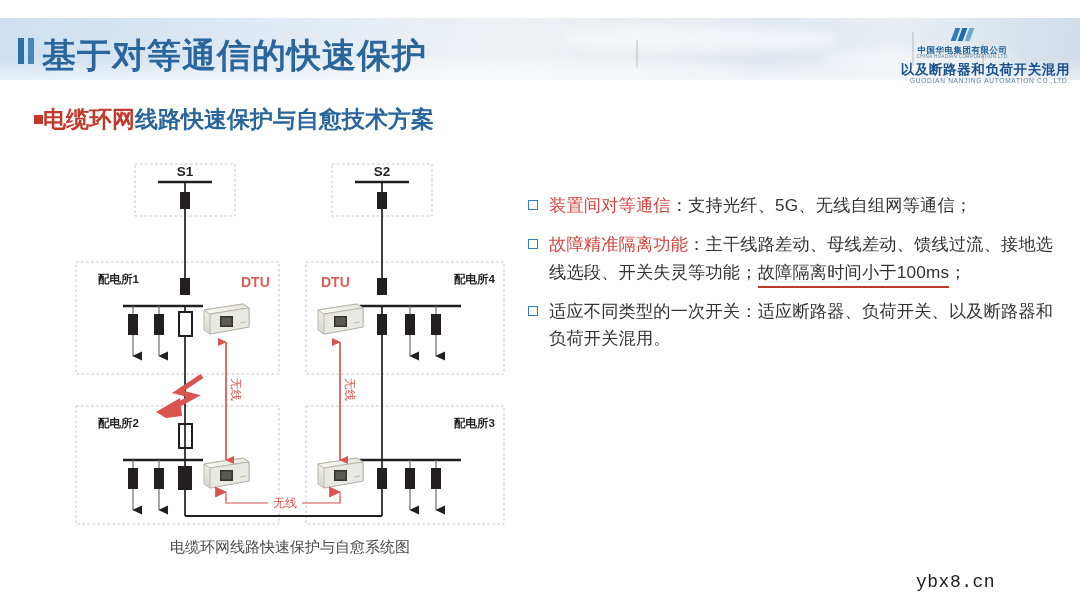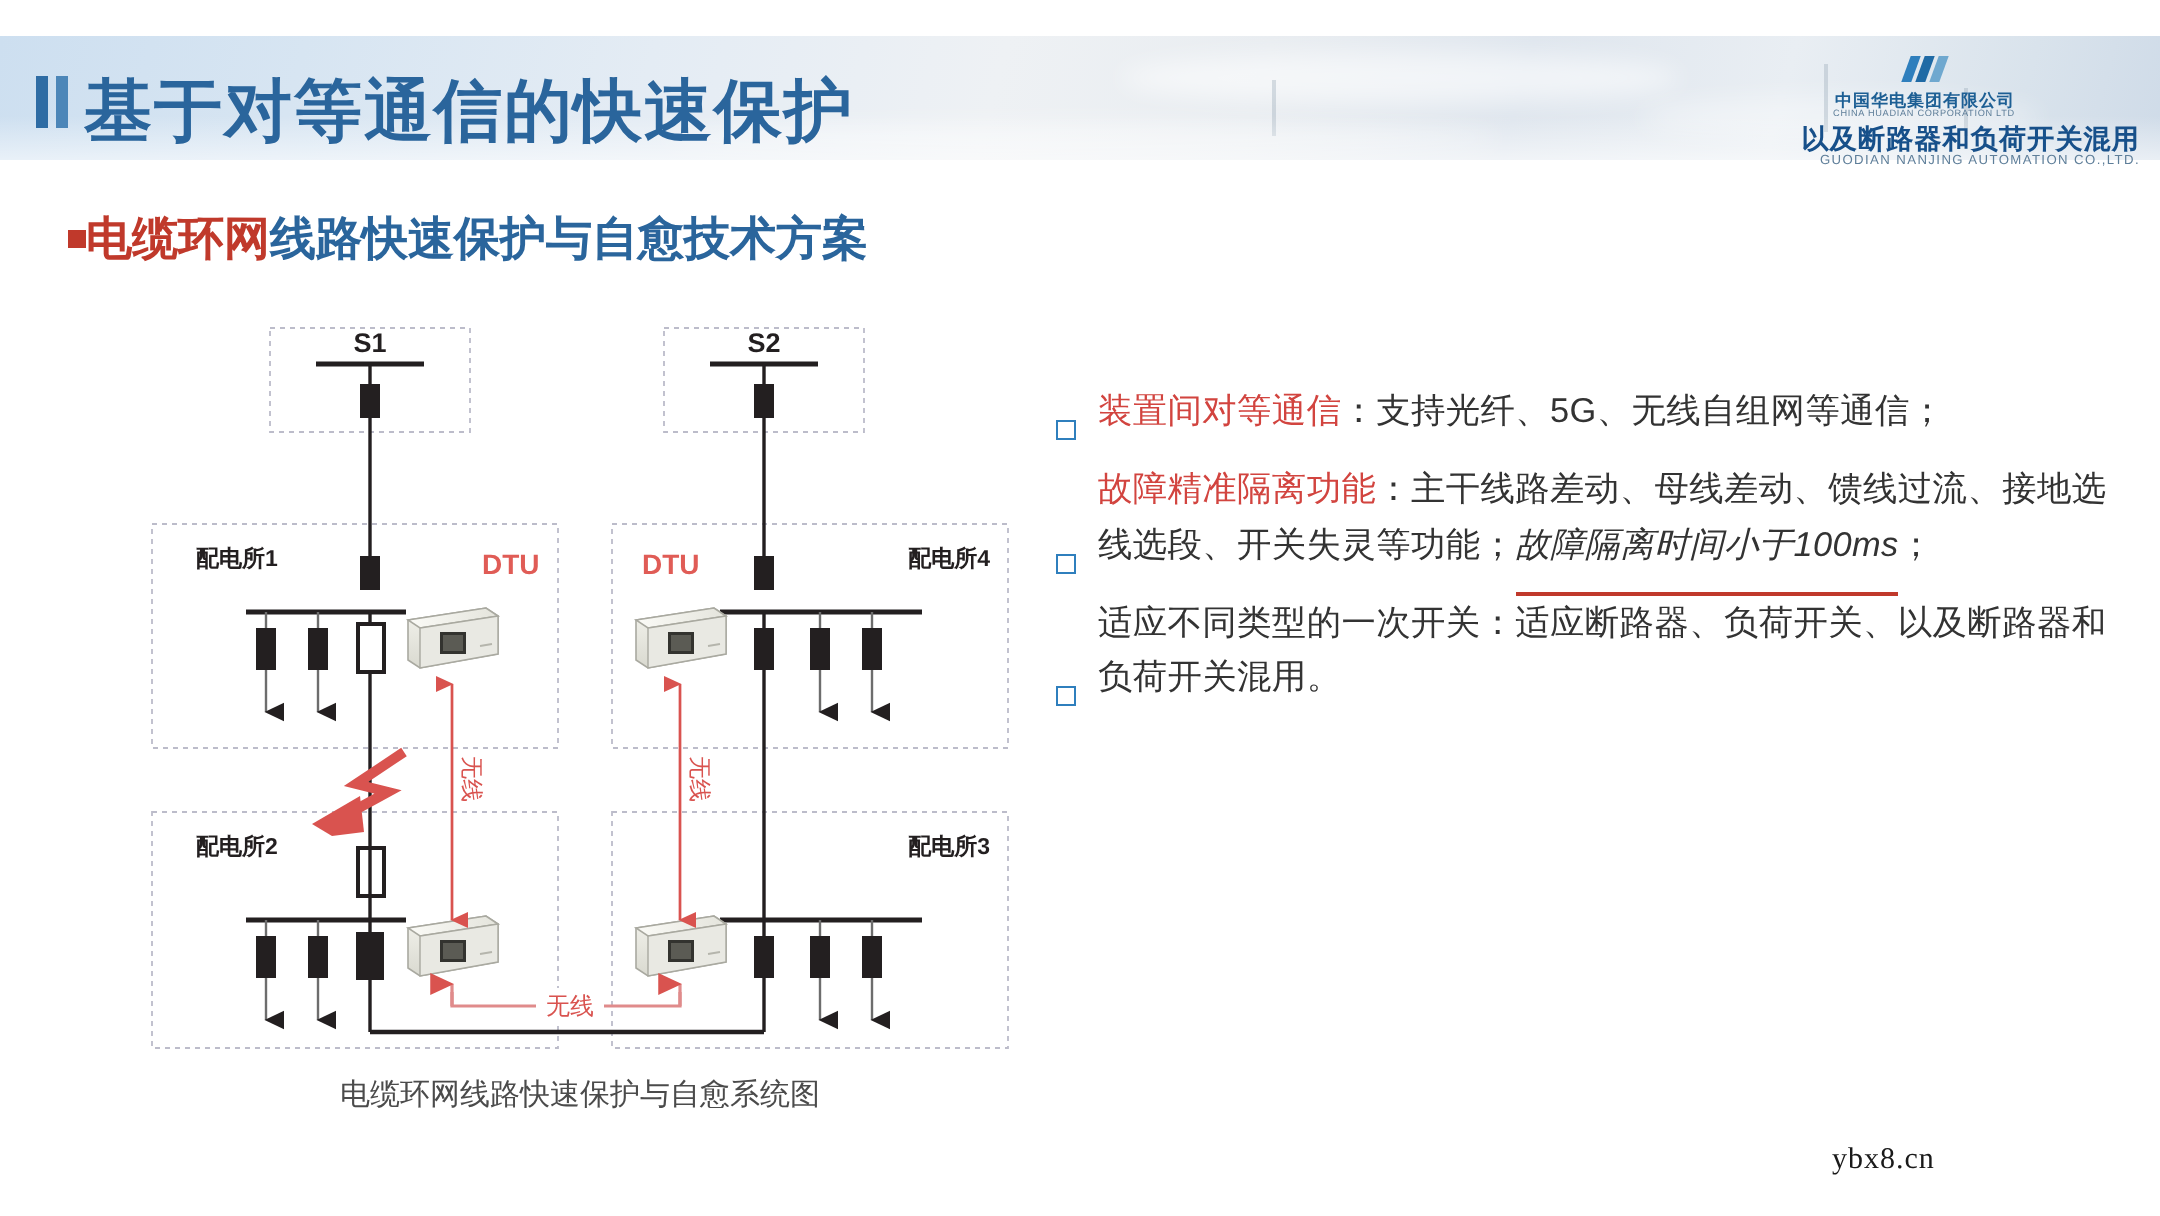--- a/index.html
+++ b/index.html
@@ -113,45 +113,44 @@
     width: 440px; text-align: center;
     font-size: 15px; color: #4b4b4b;
   }
 
   
   #bullets {
     position: absolute; left: 528px; top: 192px;
     width: 540px;
   }
   .bullet {
-    display: flex; align-items: flex-end;
+    display: flex; align-items: flex-start;
     margin-bottom: 11px;
   }
   .bullet-box {
     flex: 0 0 auto;
     width: 10px; height: 10px;
     border: 1.6px solid #2f7fbd;
     margin-top: 8px; margin-right: 11px;
   }
   .bullet-text {
     font-size: 17.2px; line-height: 1.62; color: #333333;
     letter-spacing: .2px;
   }
   .bullet-text .lead { color: #d2443f; }
   .bullet-text .uline {
     border-bottom: 2.4px solid #c0392b;
-    padding-bottom: 14px;
-    font-style: italic;
+    padding-bottom: 4px;
   }
 
   
   #watermark {
     position: absolute; left: 916px; top: 572px;
-    font-family: Liberation Serif, serif;
-    font-size: 15px; color: #1a1a1a; letter-spacing: .5px;
+    font-family: Liberation Mono, monospace;
+    font-size: 18px; color: #1a1a1a; letter-spacing: .5px;
   }
 </style>
 </head>
 <body>
 
 <div id="slide">
 
   <div id="banner">
     <div class="banner-haze haze1"></div>
     <div class="banner-haze haze2"></div>

